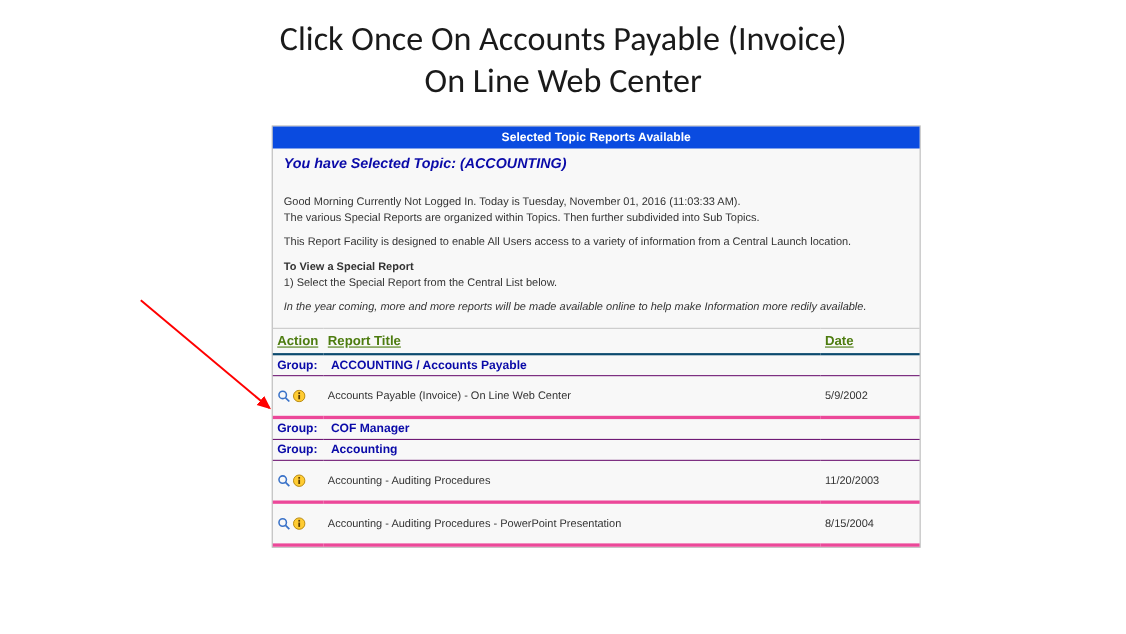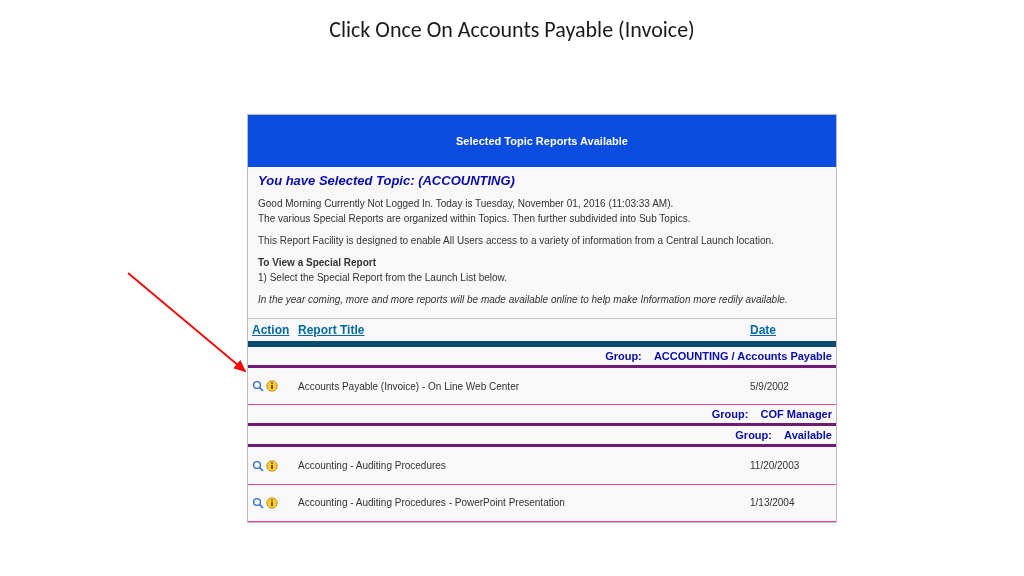--- a/index.html
+++ b/index.html
@@ -6,90 +6,89 @@
     body {
       width: 1024px;
       height: 576px;
       background: #fff;
       font-family: Arial, Verdana, sans-serif;
       position: relative;
       overflow: hidden;
     }
     .slide-title {
       text-align: center;
-      font-size: 22px;
+      font-size: 31px;
       font-weight: 400;
       color: #1a1a1a;
       padding-top: 16px;
       line-height: 1.25;
       font-family: "Calibri", Arial, sans-serif;
     }
     .panel {
       position: absolute;
       left: 247px;
       top: 114px;
       width: 590px;
       border: 1px solid #bbb;
       background: #f8f8f8;
       font-size: 10px;
     }
     .panel-header {
       background: #0a4be0;
       color: #fff;
       font-weight: bold;
       text-align: center;
-      padding: 20px 0;
+      padding: 4px 0;
       font-size: 11px;
     }
     .panel-body {
       padding: 6px 10px 4px 10px;
     }
     .topic-line {
       color: #0a0aa8;
       font-style: italic;
       font-weight: bold;
       font-size: 13px;
-      margin-bottom: 8px;
+      margin-bottom: 20px;
     }
     .info-text {
       color: #333;
       line-height: 1.5;
     }
     .info-text p { margin-bottom: 7px; }
     .bold { font-weight: normal; }
     .underline-bold { font-weight: bold; }
     .italic { font-style: italic; }
     .report-table {
       width: 100%;
       border-collapse: collapse;
       font-size: 10px;
     }
     .report-table th {
       text-align: left;
-      color: #0369a1;
+      color: #4d7c0f;
       text-decoration: underline;
       font-weight: bold;
       padding: 4px 4px;
       border-top: 1px solid #c9c9c9;
-      border-bottom: 6px solid #0c4a6e;
+      border-bottom: 2px solid #0c4a6e;
       font-size: 12px;
     }
     .report-table th.center { text-align: left; }
     .group-row td {
       color: #0a0aa8;
       font-weight: bold;
       padding: 3px 4px;
-      border-bottom: 3px solid #701a75;
+      border-bottom: 1px solid #701a75;
       font-size: 11px;
-      text-align: right;
     }
     .group-label { padding-right: 6px; }
     .data-row td {
       padding: 12px 4px;
-      border-bottom: 1px solid #ec4899;
+      border-bottom: 3px solid #ec4899;
       color: #333;
     }
     .action-cell {
       white-space: nowrap;
       width: 46px;
     }
     .action-cell svg {
       vertical-align: middle;
       cursor: pointer;
       margin-right: 2px;
@@ -102,37 +101,38 @@
       width: 140px;
       height: 140px;
       pointer-events: none;
     }
   </style>
 </head>
 <body>
 
 <h1 class="slide-title">
   <span>Click Once On Accounts Payable (Invoice)</span><br>
+  <span>On Line Web Center</span>
 </h1>
 
 <div class="panel">
   <div class="panel-header">Selected Topic Reports Available</div>
   <div class="panel-body">
     <div class="topic-line">
       <span>You have Selected Topic: </span><span>(ACCOUNTING)</span>
     </div>
     <div class="info-text">
       <p>
         <span>Good Morning </span><span class="bold">Currently Not Logged In</span><span>. Today is Tuesday, November 01, 2016 (11:03:33 AM).</span>
       </p>
       <p style="margin-top:-7px">The various Special Reports are organized within Topics. Then further subdivided into Sub Topics.</p>
       <p>This Report Facility is designed to enable All Users access to a variety of information from a Central Launch location.</p>
       <p>
         <span class="underline-bold">To View a Special Report</span><br>
-        <span class="bold">1)</span><span> Select the Special Report from the Launch List below.</span>
+        <span class="bold">1)</span><span> Select the Special Report from the Central List below.</span>
       </p>
       <p class="italic">In the year coming, more and more reports will be made available online to help make Information more redily available.</p>
     </div>
   </div>
 
   <table class="report-table">
     <thead>
       <tr>
         <th>Action</th>
         <th class="center">Report Title</th>
@@ -152,21 +152,21 @@
               <rect x="5.2" y="2.6" width="1.6" height="1.6" fill="#5a3b00"></rect>
               <rect x="5.2" y="5" width="1.6" height="4" fill="#5a3b00"></rect>
             </svg></td>
           <td>Accounts Payable (Invoice) - On Line Web Center</td>
           <td class="date-cell">5/9/2002</td>
         </tr>
         <tr class="group-row">
           <td colspan="3"><span class="group-label">Group:</span>&nbsp;&nbsp;<span>COF Manager</span></td>
         </tr>
         <tr class="group-row">
-          <td colspan="3"><span class="group-label">Group:</span>&nbsp;&nbsp;<span>Available</span></td>
+          <td colspan="3"><span class="group-label">Group:</span>&nbsp;&nbsp;<span>Accounting</span></td>
         </tr>
         <tr class="data-row">
           <td class="action-cell"><svg width="12" height="12" viewBox="0 0 12 12">
               <circle cx="5" cy="5" r="3.4" fill="none" stroke="#3a72c8" stroke-width="1.4"></circle>
               <line x1="7.6" y1="7.6" x2="11" y2="11" stroke="#3a72c8" stroke-width="1.6"></line>
             </svg><svg width="12" height="12" viewBox="0 0 12 12">
               <circle cx="6" cy="6" r="5.2" fill="#ffcc33" stroke="#b08000" stroke-width="0.8"></circle>
               <rect x="5.2" y="2.6" width="1.6" height="1.6" fill="#5a3b00"></rect>
               <rect x="5.2" y="5" width="1.6" height="4" fill="#5a3b00"></rect>
             </svg></td>
@@ -176,21 +176,21 @@
         <tr class="data-row">
           <td class="action-cell"><svg width="12" height="12" viewBox="0 0 12 12">
               <circle cx="5" cy="5" r="3.4" fill="none" stroke="#3a72c8" stroke-width="1.4"></circle>
               <line x1="7.6" y1="7.6" x2="11" y2="11" stroke="#3a72c8" stroke-width="1.6"></line>
             </svg><svg width="12" height="12" viewBox="0 0 12 12">
               <circle cx="6" cy="6" r="5.2" fill="#ffcc33" stroke="#b08000" stroke-width="0.8"></circle>
               <rect x="5.2" y="2.6" width="1.6" height="1.6" fill="#5a3b00"></rect>
               <rect x="5.2" y="5" width="1.6" height="4" fill="#5a3b00"></rect>
             </svg></td>
           <td>Accounting - Auditing Procedures - PowerPoint Presentation</td>
-          <td class="date-cell">1/13/2004</td>
+          <td class="date-cell">8/15/2004</td>
         </tr>
       </tbody>
   </table>
 </div>
 
 <svg class="arrow" viewBox="0 0 140 140">
   <defs>
     <marker id="ah" markerWidth="8" markerHeight="8" refX="6" refY="3" orient="auto">
       <path d="M0,0 L7,3 L0,6 Z" fill="#ff0000"></path>
     </marker>

